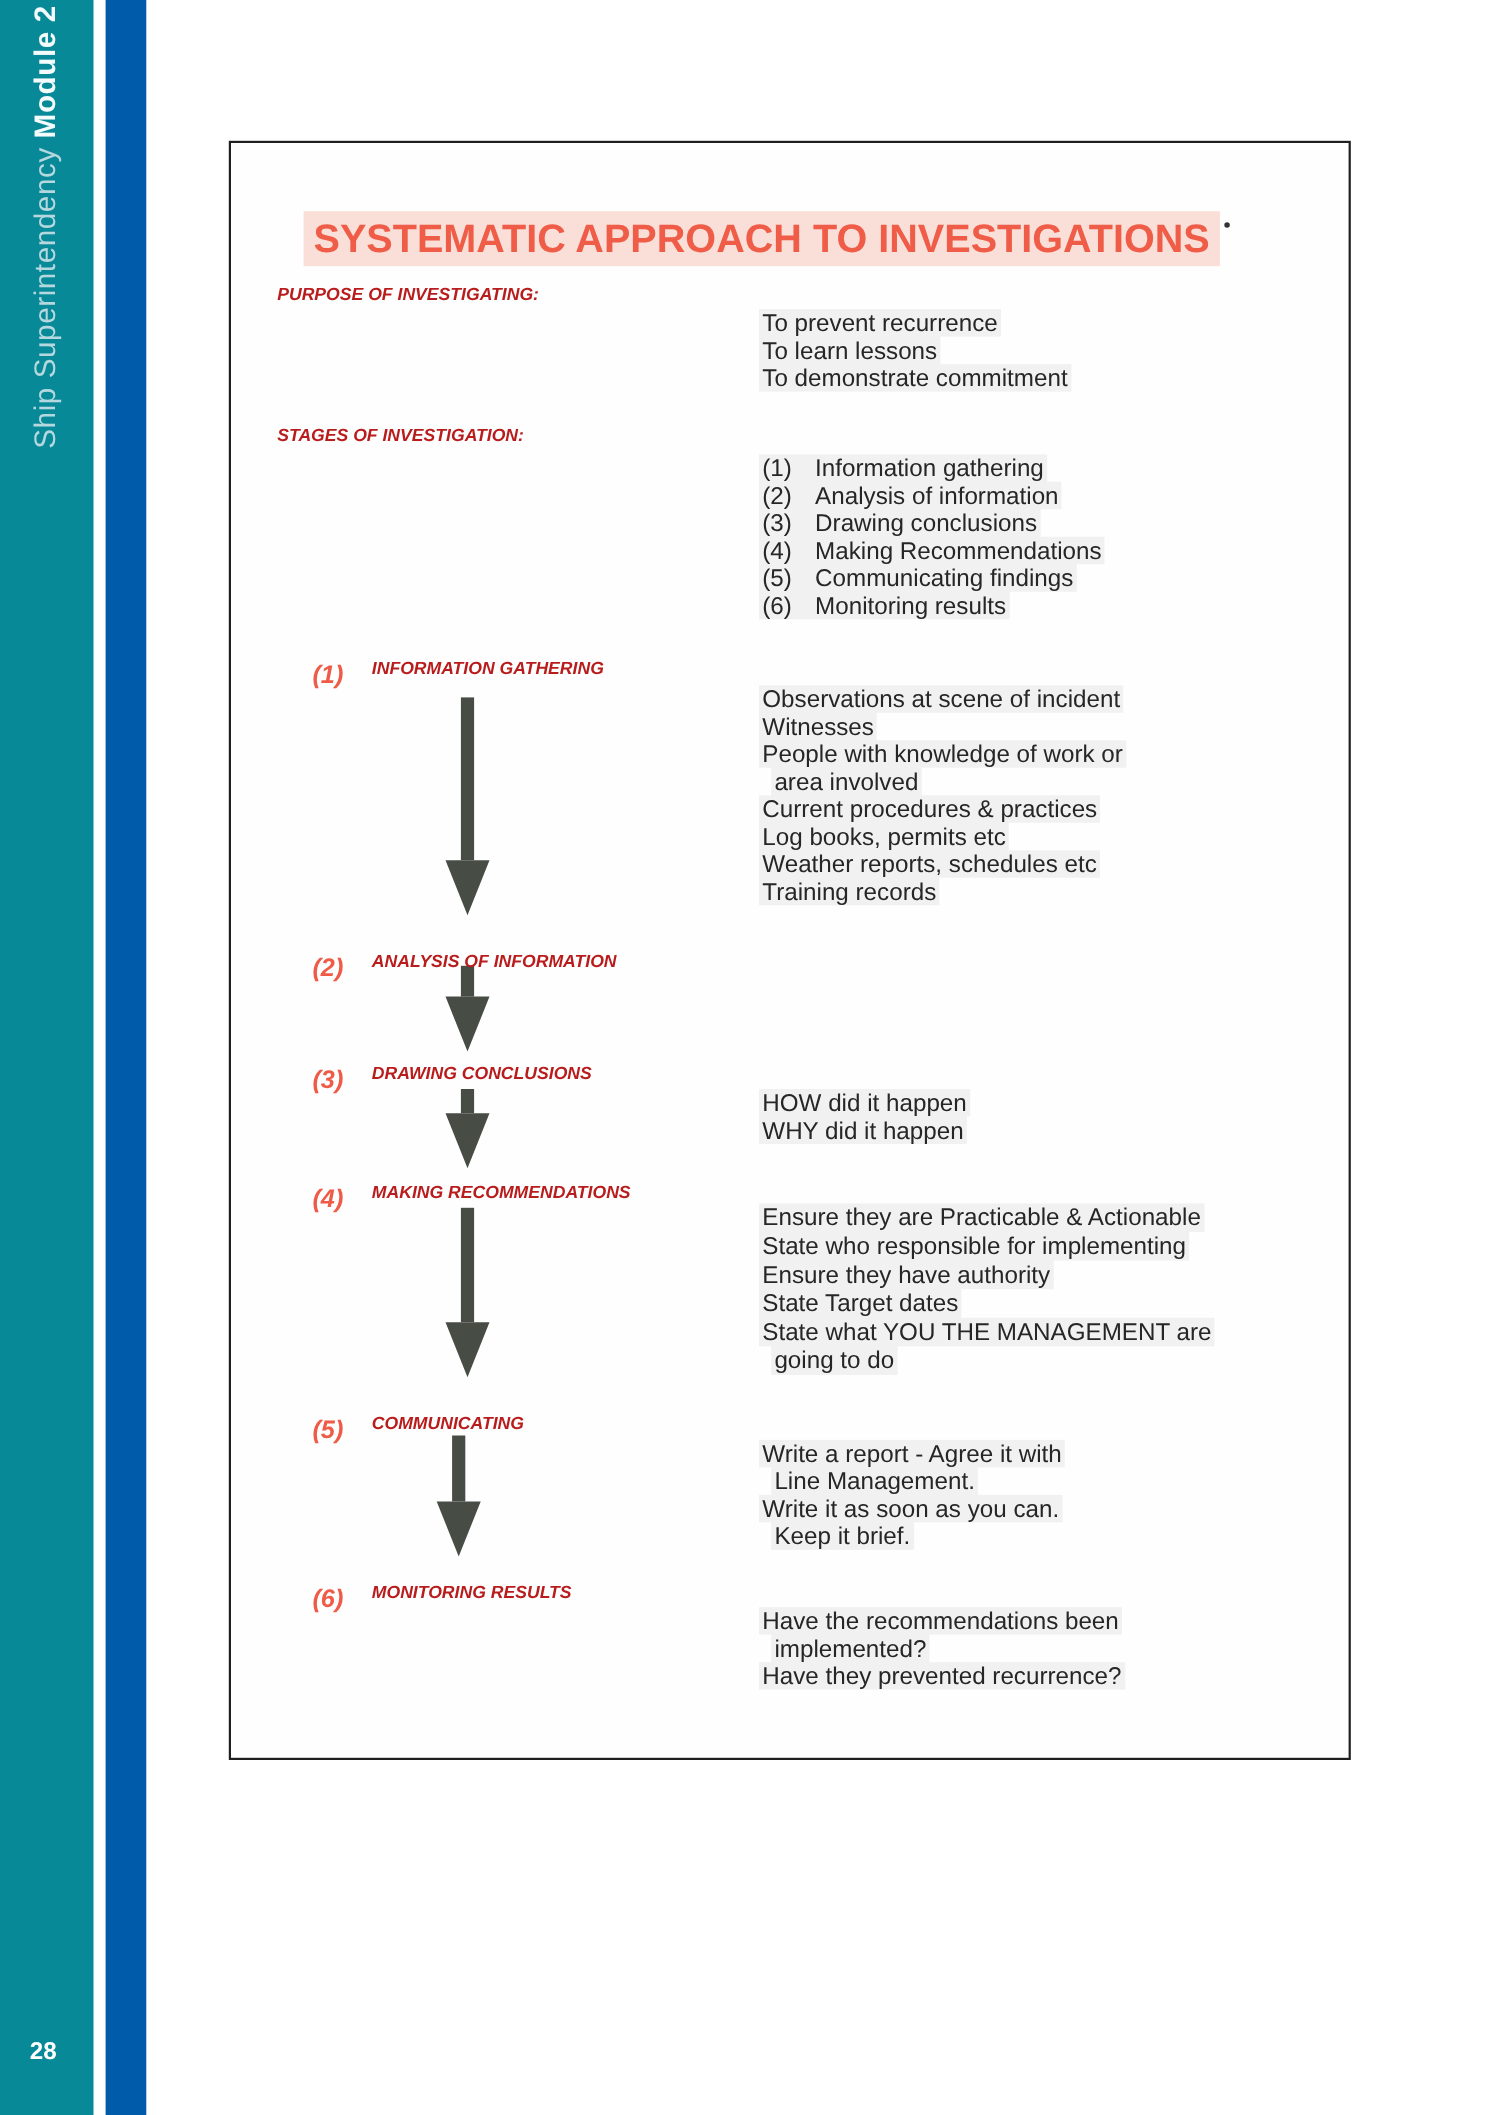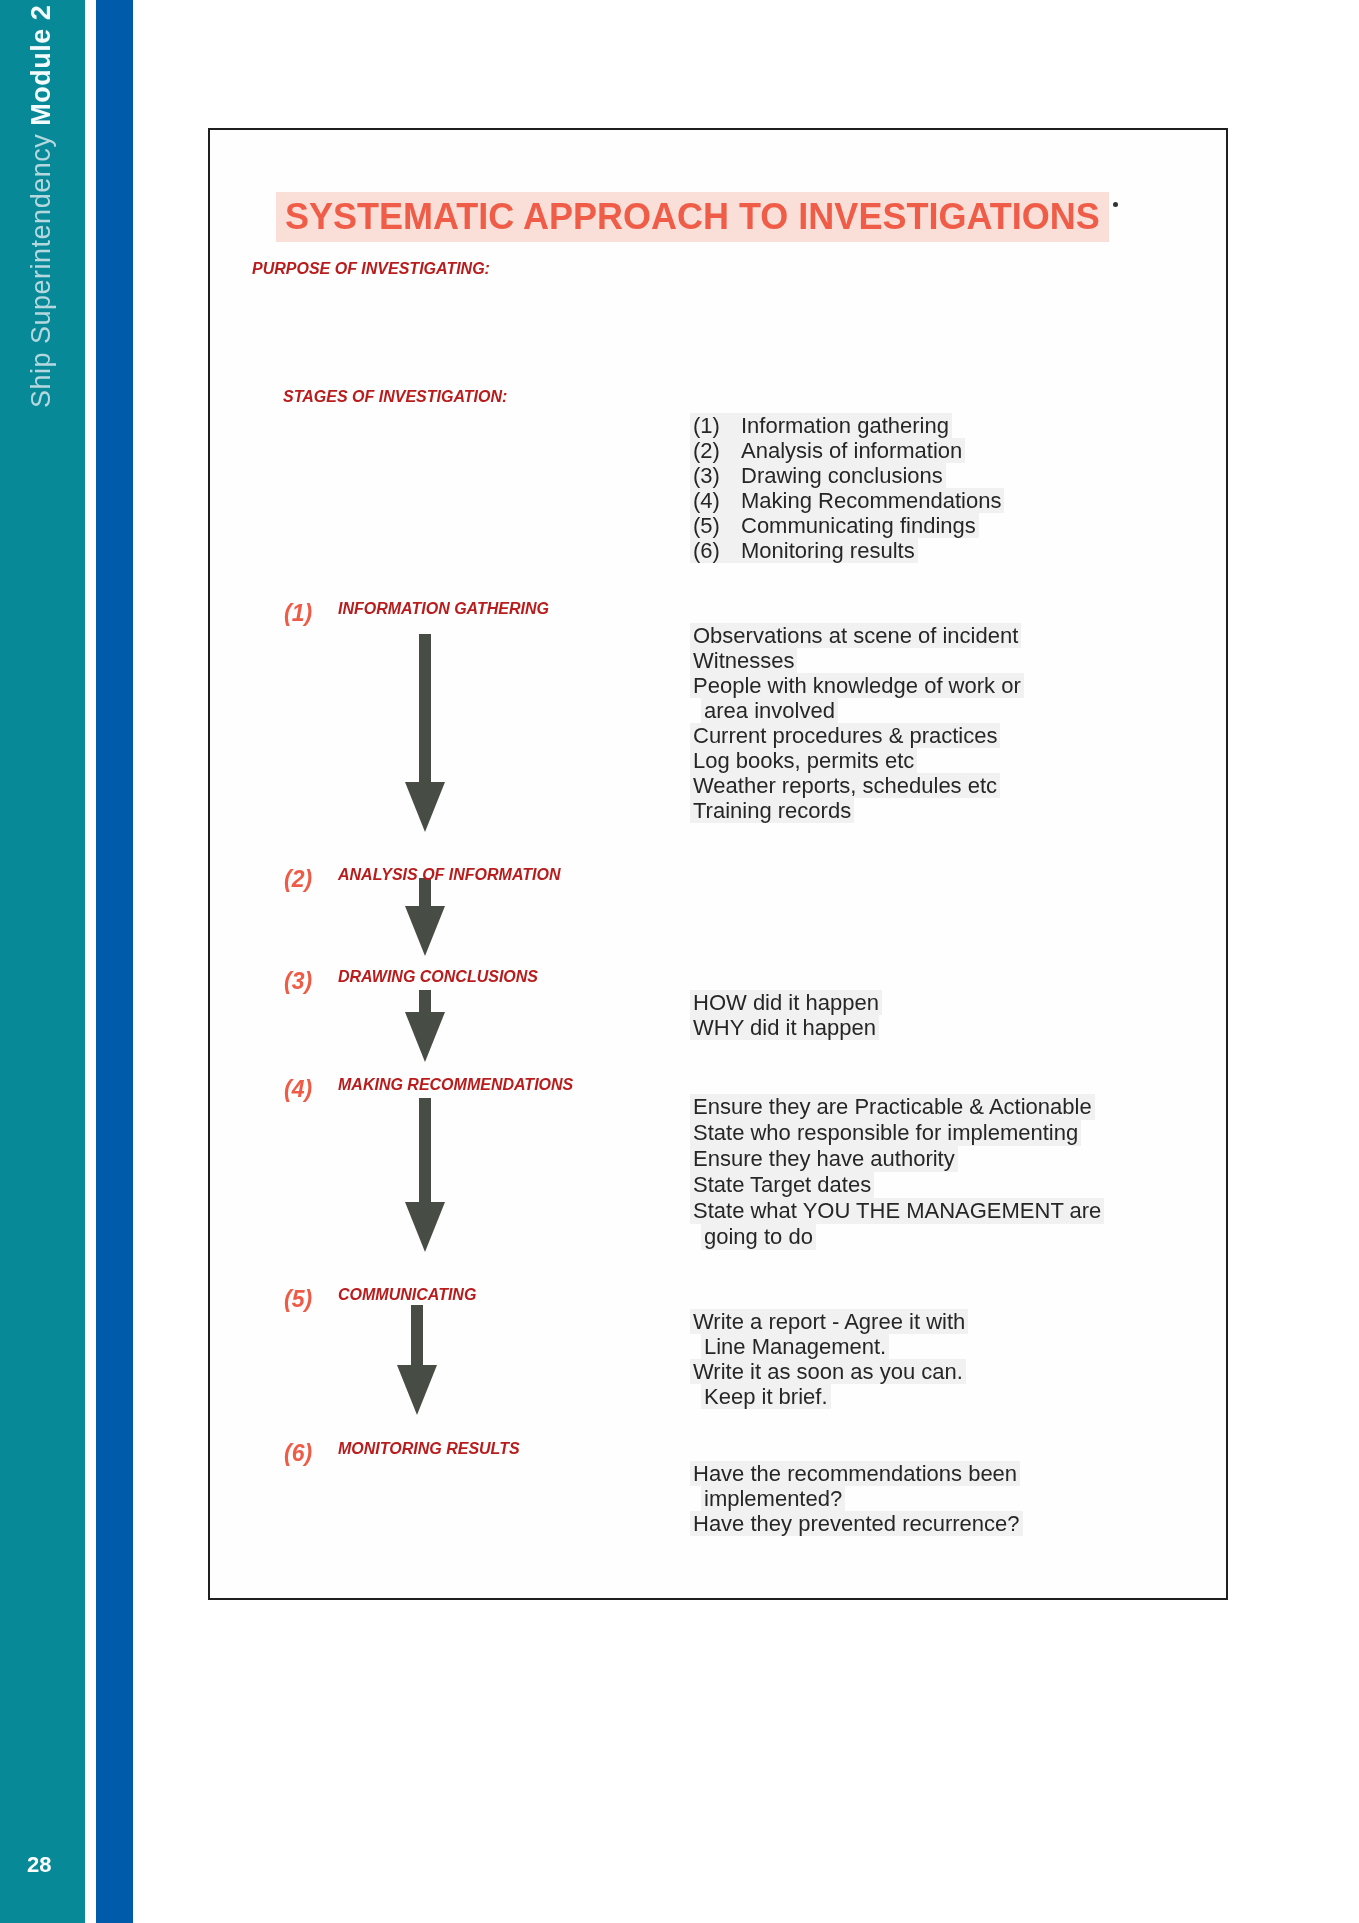--- a/index.html
+++ b/index.html
@@ -45,22 +45,27 @@
   </div>
 
   <div class="blue-stripe"></div>
 
   <div class="frame">
 
     <div class="doc-title">SYSTEMATIC APPROACH TO INVESTIGATIONS</div>
     <div class="dot" style="left:903px;top:72px;"></div>
 
     <div class="red-h" style="left:42px;top:130px;">PURPOSE OF INVESTIGATING:</div>
+    <div class="rcol" style="top:151px;">
+      <div class="ln">To prevent recurrence</div>
+      <div class="ln">To learn lessons</div>
+      <div class="ln">To demonstrate commitment</div>
+    </div>
 
-    <div class="red-h" style="left:42px;top:258px;margin-left:31px;">STAGES OF INVESTIGATION:</div>
+    <div class="red-h" style="left:42px;top:258px;">STAGES OF INVESTIGATION:</div>
     <div class="rcol" style="top:283px;">
       <div class="ln stage-row"><span class="no">(1)</span><span>Information gathering</span></div>
       <div class="ln stage-row"><span class="no">(2)</span><span>Analysis of information</span></div>
       <div class="ln stage-row"><span class="no">(3)</span><span>Drawing conclusions</span></div>
       <div class="ln stage-row"><span class="no">(4)</span><span>Making Recommendations</span></div>
       <div class="ln stage-row"><span class="no">(5)</span><span>Communicating findings</span></div>
       <div class="ln stage-row"><span class="no">(6)</span><span>Monitoring results</span></div>
     </div>
 
     <div class="flow-num" style="left:74px;top:470px;">(1)</div>

